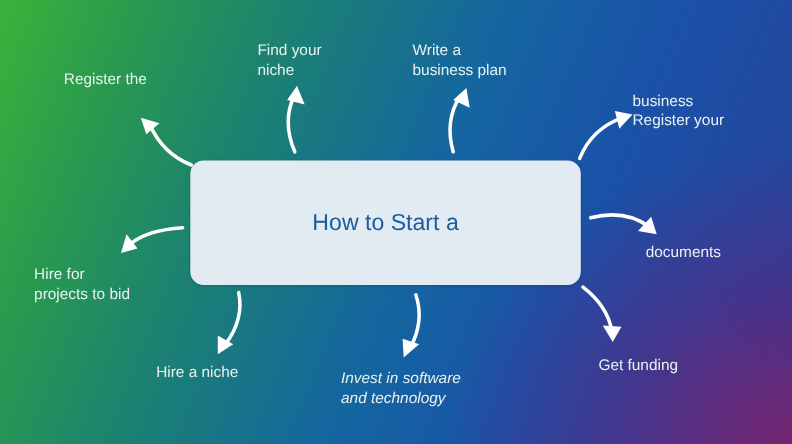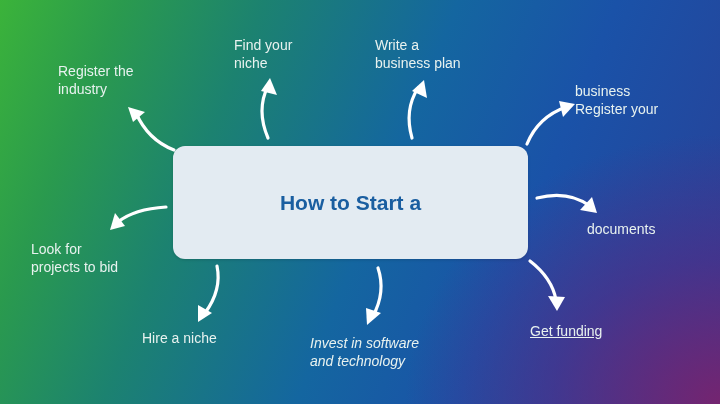--- a/index.html
+++ b/index.html
@@ -8,21 +8,21 @@
     position: relative; width: 720px; height: 404px; overflow: hidden;
     background:
       radial-gradient(ellipse 420px 360px at 720px 404px, rgba(120,35,110,0.95) 0%, rgba(90,40,130,0.55) 40%, rgba(50,60,150,0) 75%),
       linear-gradient(112deg, #3bb33a 0%, #2a9a4e 14%, #1c8270 30%, #1466a0 52%, #1a52a8 70%, #2a3f96 100%);
   }
   .center-box {
     position: absolute; left: 173px; top: 146px; width: 355px; height: 113px;
     background: #e3ebf2; border-radius: 12px; box-shadow: 0 1px 3px rgba(0,0,0,0.15);
     display: flex; align-items: center; justify-content: center; text-align: center;
   }
-  .center-title { color: #1a5ea0; font-weight: bold; font-size: 21px; line-height: 27px; }
+  .center-title { color: #1a5ea0; font-weight: normal; font-size: 21px; line-height: 27px; }
   .node {
     position: absolute; color: #e8f2ef; font-size: 14px; line-height: 18px; text-align: left; white-space: nowrap;
   }
   .node span { display: block; }
   svg.arrows { position: absolute; left: 0; top: 0; width: 720px; height: 404px; pointer-events: none; }
   svg.arrows path { fill: none; stroke: #ffffff; stroke-width: 3.2; stroke-linecap: round; }
   svg.arrows polygon { fill: #ffffff; }
 </style>
 </head>
 <body>
@@ -78,21 +78,20 @@
   </svg>
 
   <div class="center-box">
     <div class="center-title">
       <div>How to Start a</div>
     </div>
   </div>
 
   <div class="node" style="left:58px; top:62px;">
     <span>Register the</span>
-    <span>industry</span>
   </div>
 
   <div class="node" style="left:234px; top:36px;">
     <span>Find your</span>
     <span>niche</span>
   </div>
 
   <div class="node" style="left:375px; top:36px;">
     <span>Write a</span>
     <span>business plan</span>
@@ -100,31 +99,31 @@
 
   <div class="node" style="left:575px; top:82px;">
     <span>business</span>
     <span>Register your</span>
   </div>
 
   <div class="node" style="left:587px; top:220px;">
     <span>documents</span>
   </div>
 
-  <div class="node" style="left:530px; top:322px;text-decoration:underline;">
+  <div class="node" style="left:544px; top:322px;">
     <span>Get funding</span>
   </div>
 
   <div class="node" style="left:310px; top:334px;font-style:italic;">
     <span>Invest in software</span>
     <span>and technology</span>
   </div>
 
   <div class="node" style="left:142px; top:329px;">
     <span>Hire a niche</span>
   </div>
 
   <div class="node" style="left:31px; top:240px;">
-    <span>Look for</span>
+    <span>Hire for</span>
     <span>projects to bid</span>
   </div>
 
 </div>
 
 </body></html>

